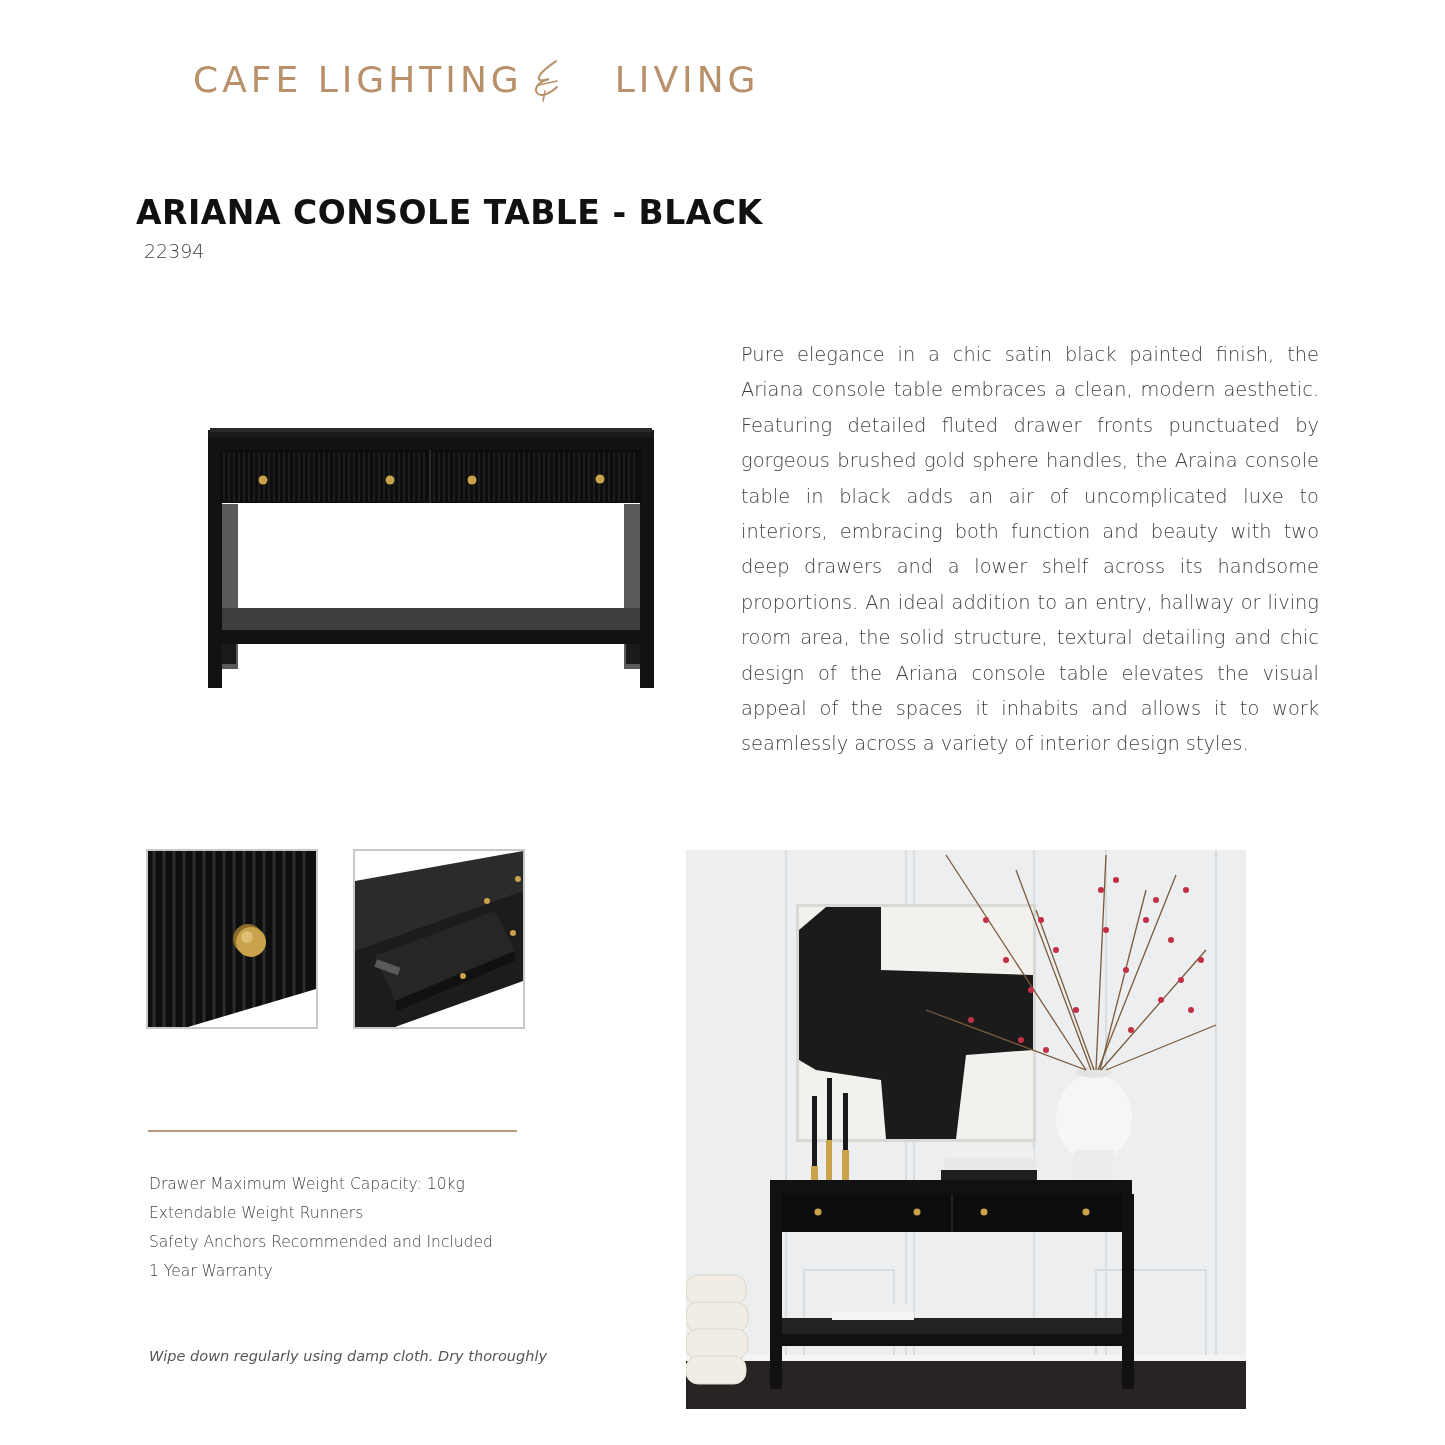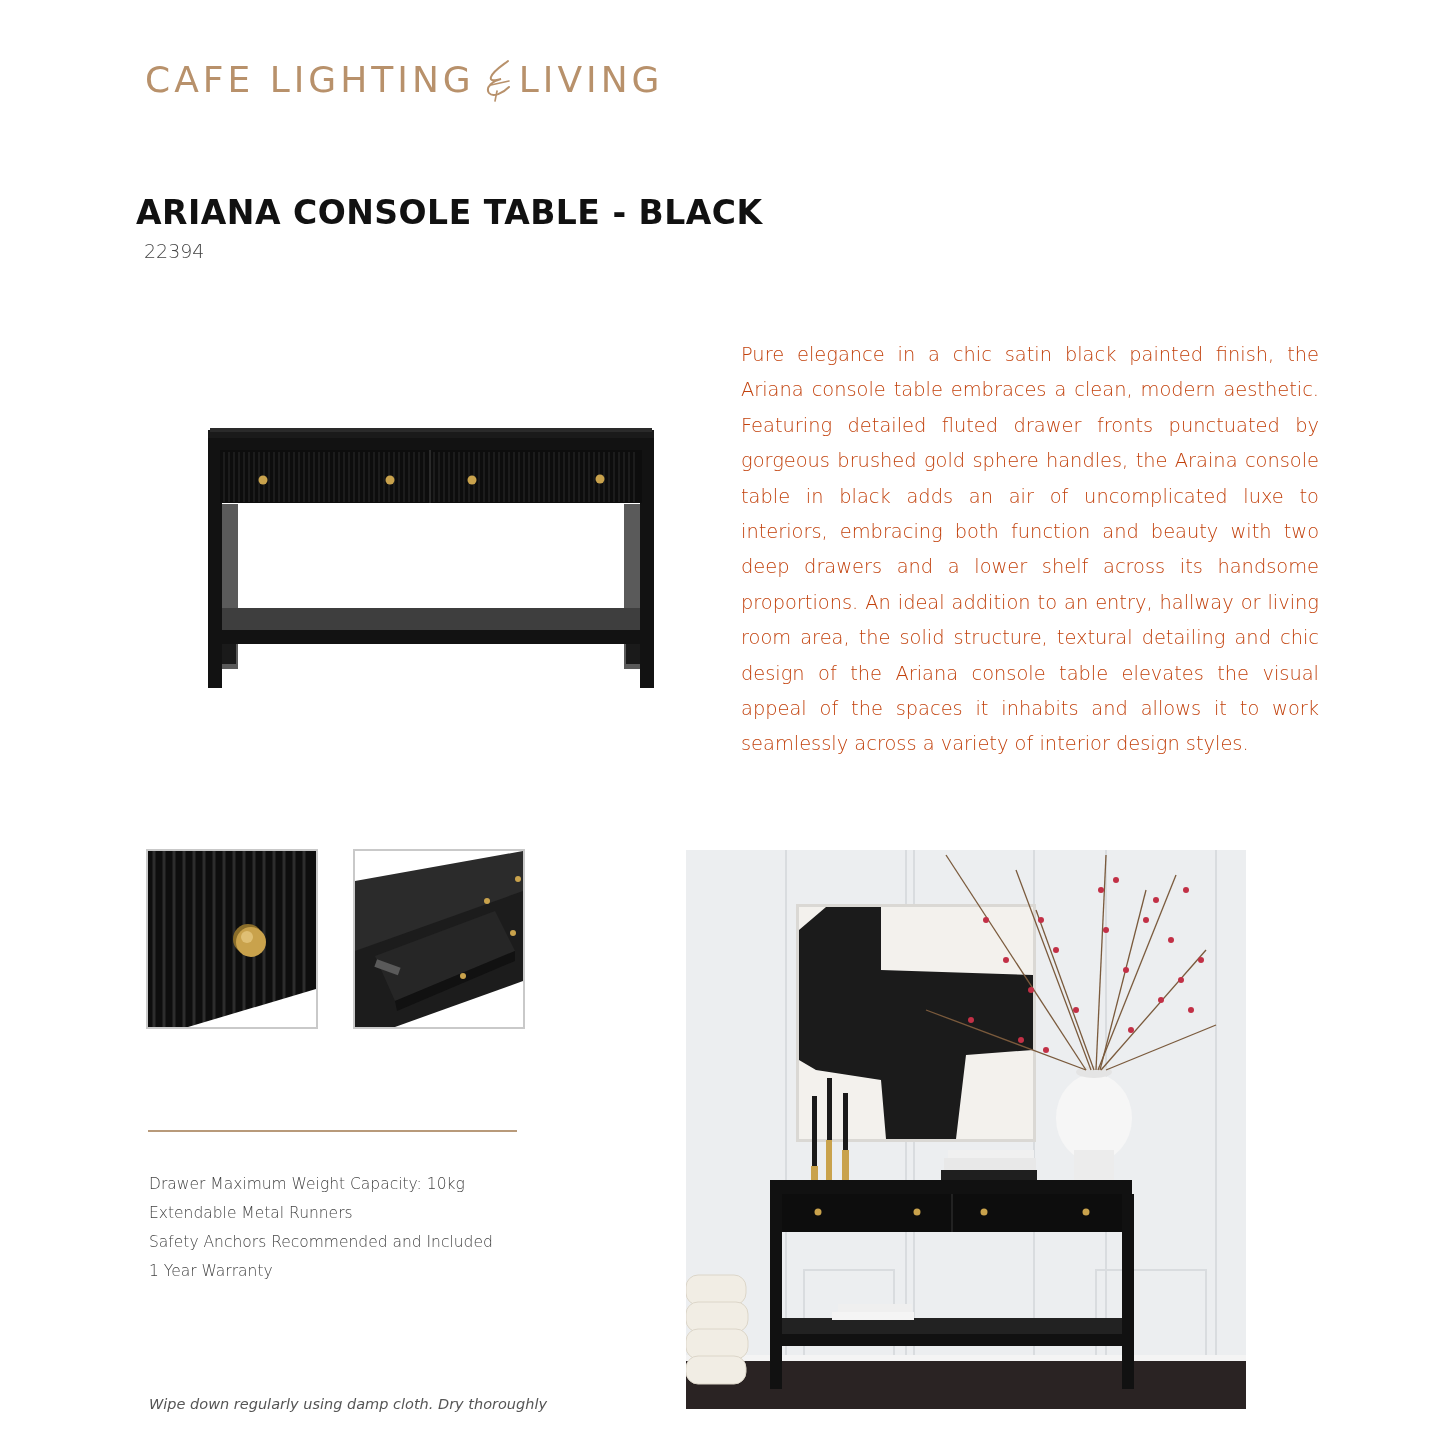--- a/index.html
+++ b/index.html
@@ -1,37 +1,37 @@
 <!DOCTYPE html>
 <html><head>
   <meta charset="utf-8">
   <style>
     * { box-sizing: border-box; margin: 0; padding: 0; }
     html, body { width: 1445px; height: 1445px; background: #ffffff; overflow: hidden; }
     body { position: relative; font-family: "Liberation Sans", "DejaVu Sans", sans-serif; color: #222; }
 
     .logo { position: absolute; left: 145px; top: 56px; height: 48px; display: flex; align-items: center; color: #b8916b; }
-    .logo .word { font-family: "DejaVu Sans", sans-serif; font-size: 36px; letter-spacing: 4px; font-weight: 400; line-height: 1; }
+    .logo .word { font-family: "DejaVu Sans", sans-serif; font-size: 36px; letter-spacing: 4px; font-weight: 400; line-height: 1; margin-left: 48px; }
     .logo .amp { width: 38px; height: 46px; margin: 0 2px 0 4px; }
 
     .title { position: absolute; left: 136px; top: 193px; font-family: "DejaVu Sans", sans-serif; font-weight: bold; font-size: 33px; letter-spacing: 0.5px; color: #111; white-space: nowrap; }
     .sku { position: absolute; left: 144px; top: 240px; font-family: "DejaVu Sans", sans-serif; font-size: 19px; color: #444; font-weight: 300; }
 
     .hero { position: absolute; left: 196px; top: 420px; width: 470px; height: 278px; }
 
-    .desc { position: absolute; left: 741px; top: 337px; width: 578px; font-family: "DejaVu Sans", sans-serif; font-size: 19.4px; line-height: 35.4px; color: #c2410c; text-align: justify; text-align-last: left; font-weight: 300; }
+    .desc { position: absolute; left: 741px; top: 337px; width: 578px; font-family: "DejaVu Sans", sans-serif; font-size: 19.4px; line-height: 35.4px; color: #404040; text-align: justify; text-align-last: left; font-weight: 300; }
 
     .thumb { position: absolute; top: 849px; width: 172px; height: 180px; border: 2px solid #c9c9c9; overflow: hidden; background: #fff; }
     .thumb1 { left: 146px; }
     .thumb2 { left: 353px; }
 
     .divider { position: absolute; left: 148px; top: 1130px; width: 369px; height: 2px; background: #b89a7a; }
 
     .specs { position: absolute; left: 149px; top: 1170px; list-style: none; font-family: "DejaVu Sans", sans-serif; font-size: 15.5px; line-height: 29px; color: #444; font-weight: 300; }
-    .care { position: absolute; left: 149px; top: 1396px; font-family: "DejaVu Sans", sans-serif; font-size: 14.5px; font-style: italic; color: #555; white-space: nowrap; }
+    .care { position: absolute; left: 149px; top: 1348px; font-family: "DejaVu Sans", sans-serif; font-size: 14.5px; font-style: italic; color: #555; white-space: nowrap; }
 
     .lifestyle { position: absolute; left: 686px; top: 850px; width: 560px; height: 559px; overflow: hidden; background: #eef0f2; }
   </style>
 </head>
 <body>
 
 <div class="logo">
   <span class="word">CAFE LIGHTING</span>
   <svg class="amp" viewBox="0 0 38 46">
     <path d="M29 4 C 24 8, 14 14, 12 20 C 10 26, 22 22, 22 22 C 14 24, 6 30, 10 36 C 14 41, 24 36, 30 30" fill="none" stroke="#b8916b" stroke-width="2" stroke-linecap="round"></path>
@@ -198,21 +198,21 @@
     <circle cx="158" cy="82" r="3" fill="#c9a24c"></circle>
     <circle cx="132" cy="50" r="3" fill="#c9a24c"></circle>
     <circle cx="163" cy="28" r="3" fill="#c9a24c"></circle>
   </svg>
 </div>
 
 <div class="divider"></div>
 
 <ul class="specs">
   <li>Drawer Maximum Weight Capacity: 10kg</li>
-  <li>Extendable Metal Runners</li>
+  <li>Extendable Weight Runners</li>
   <li>Safety Anchors Recommended and Included</li>
   <li>1 Year Warranty</li>
 </ul>
 
 <div class="care">Wipe down regularly using damp cloth. Dry thoroughly</div>
 
 <div class="lifestyle">
   <svg width="560" height="559" viewBox="0 0 560 559">
 
     <rect width="560" height="559" fill="#eceef0"></rect>

